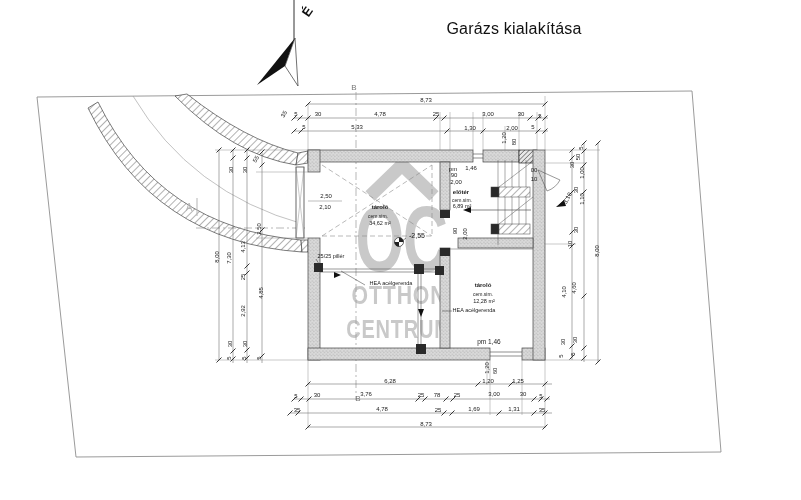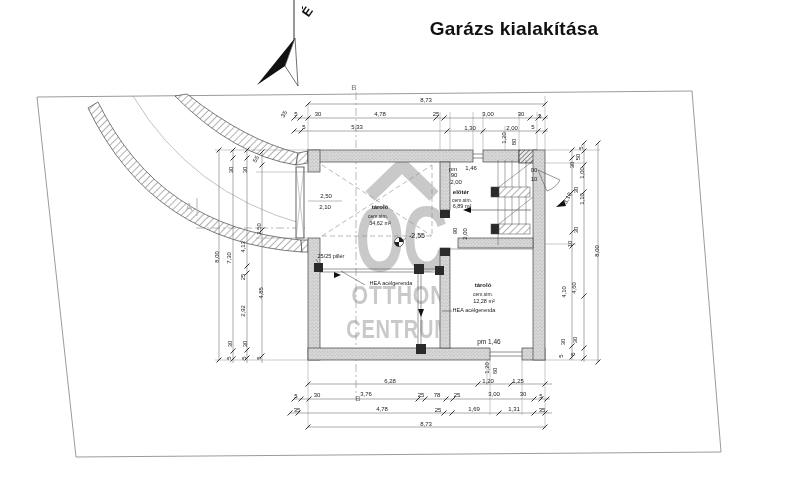--- a/index.html
+++ b/index.html
@@ -1,18 +1,18 @@
 <!DOCTYPE html>
 <html><head>
 <meta charset="utf-8">
 <style>
   html,body{margin:0;padding:0;background:#fff;}
   .stage{position:relative;width:801px;height:500px;background:#fff;overflow:hidden;
          font-family:"Liberation Sans",sans-serif;}
-  .title{position:absolute;transform:translate(-50%,-50%);font-size:19px;font-weight:bold;
+  .title{position:absolute;transform:translate(-50%,-50%);font-size:16px;font-weight:normal;
          color:#111;white-space:nowrap;letter-spacing:.2px;}
   .dim{position:absolute;font-size:6px;color:#1c1c1c;white-space:nowrap;line-height:1;}
   .wm{position:absolute;color:#c9c9c9;white-space:nowrap;font-weight:bold;}
   .wm-oc{font-size:92px;letter-spacing:-2px;}
   .wm-l1{font-size:25px;letter-spacing:1px;}
   .wm-l2{font-size:25px;letter-spacing:1px;}
   .north-label{position:absolute;font-size:13px;font-weight:bold;color:#111;}
   svg{position:absolute;left:0;top:0;}
 </style>
 </head>

